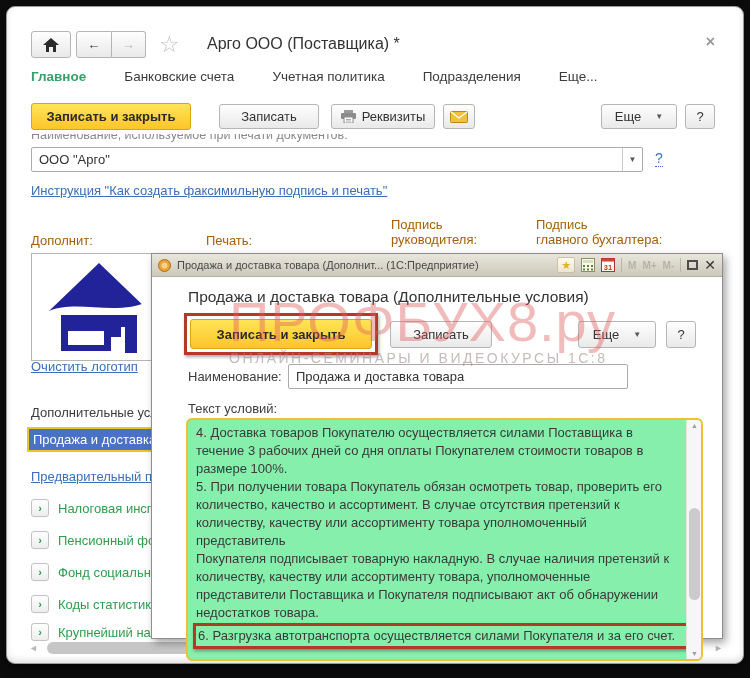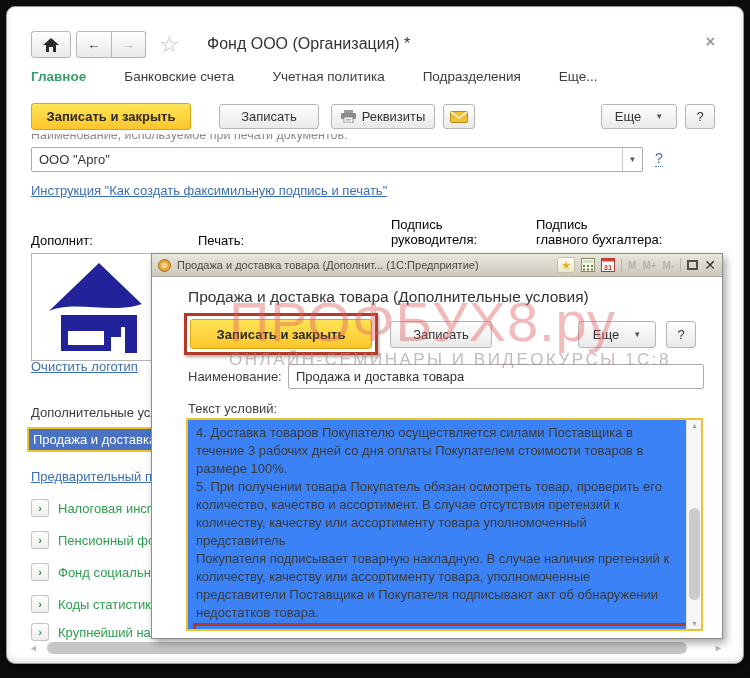--- a/index.html
+++ b/index.html
@@ -45,23 +45,23 @@
   .clip-caption { position:absolute; left:24px; top:127px; width:420px; height:9px; overflow:hidden; }
   .clip-caption span { display:block; transform:translateY(-6px); font-size:12.5px; color:#8a8a8a; }
 
   .combo { position:absolute; left:24px; top:140px; width:612px; height:25px; border:1px solid #ababab; border-radius:2px; background:#fff; display:flex; }
   .combo input { flex:1; border:none; outline:none; font-size:13px; color:#333; padding:0 7px; font-family:inherit; background:transparent; }
   .combo-arrow { width:20px; border-left:1px solid #c9c9c9; display:flex; align-items:center; justify-content:center; cursor:pointer; }
   .q-link { position:absolute; left:648px; top:143px; color:#3b6fb6; font-size:14px; border-bottom:1px dotted #3b6fb6; cursor:pointer; }
 
   .instr { position:absolute; left:24px; top:176px; }
 
-  .col-label { position:absolute; font-size:13px; color:#000000; white-space:pre-line; }
+  .col-label { position:absolute; font-size:13px; color:#a16207; white-space:pre-line; }
   .cl-logo { left:24px;  top:226px; }
-  .cl-print{ left:191px; top:226px;text-align:center; }
+  .cl-print{ left:199px; top:226px;text-align:center; }
   .cl-sh   { left:384px; top:210px; }
   .cl-sa   { left:529px; top:210px; }
 
   .logo-box { position:absolute; left:24px; top:246px; width:136px; height:108px; background:#fff; border:1px solid #b4b4b4; display:flex; align-items:center; justify-content:center; }
 
   .clear-logo { position:absolute; left:24px; top:352px; }
   .terms-cap { position:absolute; left:24px; top:398px; font-size:13px; color:#3c3c3c; white-space:nowrap; }
   .sel-item { position:absolute; left:20px; top:420px; width:132px; height:25px; background:#4a72c4; border:2px solid #f2c327;
               color:#fff; font-size:13px; display:flex; align-items:center; padding:0 4px; white-space:nowrap; overflow:hidden; cursor:pointer; }
   .preview { position:absolute; left:24px; top:462px; }
@@ -93,39 +93,39 @@
   .dlg-heading { position:absolute; left:36px; top:34px; font-size:15.5px; color:#333; white-space:nowrap; }
 
   .redbox { border:3px solid #b43a28; box-shadow:1px 2px 3px rgba(0,0,0,.35); }
   .rb1 { position:absolute; left:32px; top:59px; padding:3px; z-index:2; }
   .dlg-saveclose { width:182px; height:30px; font-size:13px; }
   .dlg-save { position:absolute; left:238px; top:67px; width:102px; height:27px; }
   .dlg-more { position:absolute; left:426px; top:67px; width:78px; height:27px; gap:14px; }
   .dlg-help { position:absolute; left:514px; top:67px; width:30px; height:27px; }
 
   .dlg-name-label { position:absolute; left:36px; top:115px; font-size:13px; color:#3c3c3c; }
-  .dlg-name-input { position:absolute; left:136px; top:110px; width:416px; height:25px; border:1px solid #ababab; border-radius:2px;
+  .dlg-name-input { position:absolute; left:136px; top:110px; width:340px; height:25px; border:1px solid #ababab; border-radius:2px;
                     font-size:13px; color:#333; padding:0 7px; font-family:inherit; }
   .dlg-terms-label { position:absolute; left:36px; top:147px; font-size:13px; color:#3c3c3c; }
 
-  .terms-area { position:absolute; left:34px; top:164px; width:517px; height:213px; background:#3b82f6;
-                border:2px solid #ecc22e; border-radius:1px; overflow:hidden; }
+  .terms-area { position:absolute; left:34px; top:164px; width:517px; height:243px; background:#86efac;
+                border:2px solid #ecc22e; border-radius:6px; overflow:hidden; }
   .terms-text-wrap { position:absolute; left:0; top:0; right:16px; bottom:0; padding:4px 6px 0 8px; }
   .terms-p { font-size:13px; line-height:18px; color:#3a3a3a; white-space:pre-wrap; }
   .rb2 { display:block; margin:1px 0 0 -3px; padding:1px 2px; width:500px; }
   .rb2 .terms-p { white-space:nowrap; }
   .va-scroll { position:absolute; right:0; top:0; bottom:0; width:15px; background:#f6f6f6; border-left:1px solid #e3e3e3; }
   .va-up, .va-down { position:absolute; left:0; width:15px; text-align:center; font-size:7px; color:#a0a0a0; }
   .va-up { top:2px; } .va-down { bottom:2px; }
   .va-thumb { position:absolute; left:2px; width:11px; top:88px; height:92px; background:#cbcbcb; border-radius:6px; cursor:pointer; }
 
   
   .watermark { position:absolute; left:222px; top:282px; z-index:8; pointer-events:none; }
   .wm-main { font-size:56px; font-weight:normal; letter-spacing:1px; color:rgba(222,92,92,0.42); white-space:nowrap; }
-  .wm-sub { margin-top:-4px; font-size:17px; letter-spacing:2.5px; color:rgba(160,140,140,0.6); white-space:nowrap; }
+  .wm-sub { margin-top:-4px; font-size:14px; letter-spacing:2.5px; color:rgba(160,140,140,0.6); white-space:nowrap; }
 
   svg { display:block; }
 </style>
 </head>
 <body>
 
 <div id="root">
   <div class="win">
 
     <button class="btn topbar-btn home-btn">
@@ -137,21 +137,21 @@
     </button>
     <div class="navgroup">
       <button class="btn">
           <span>←</span>
         </button>
       <button class="btn">
           <span>→</span>
         </button>
     </div>
     <span class="fav-star">☆</span>
-    <div class="win-title">Фонд ООО (Организация) *</div>
+    <div class="win-title">Арго ООО (Поставщика) *</div>
     <span class="win-close">×</span>
 
     <div class="tabs">
       <span class="tab active">Главное</span>
       <span class="tab">Банковские счета</span>
       <span class="tab">Учетная политика</span>
       <span class="tab">Подразделения</span>
       <span class="tab">Еще...</span>
     </div>
 

